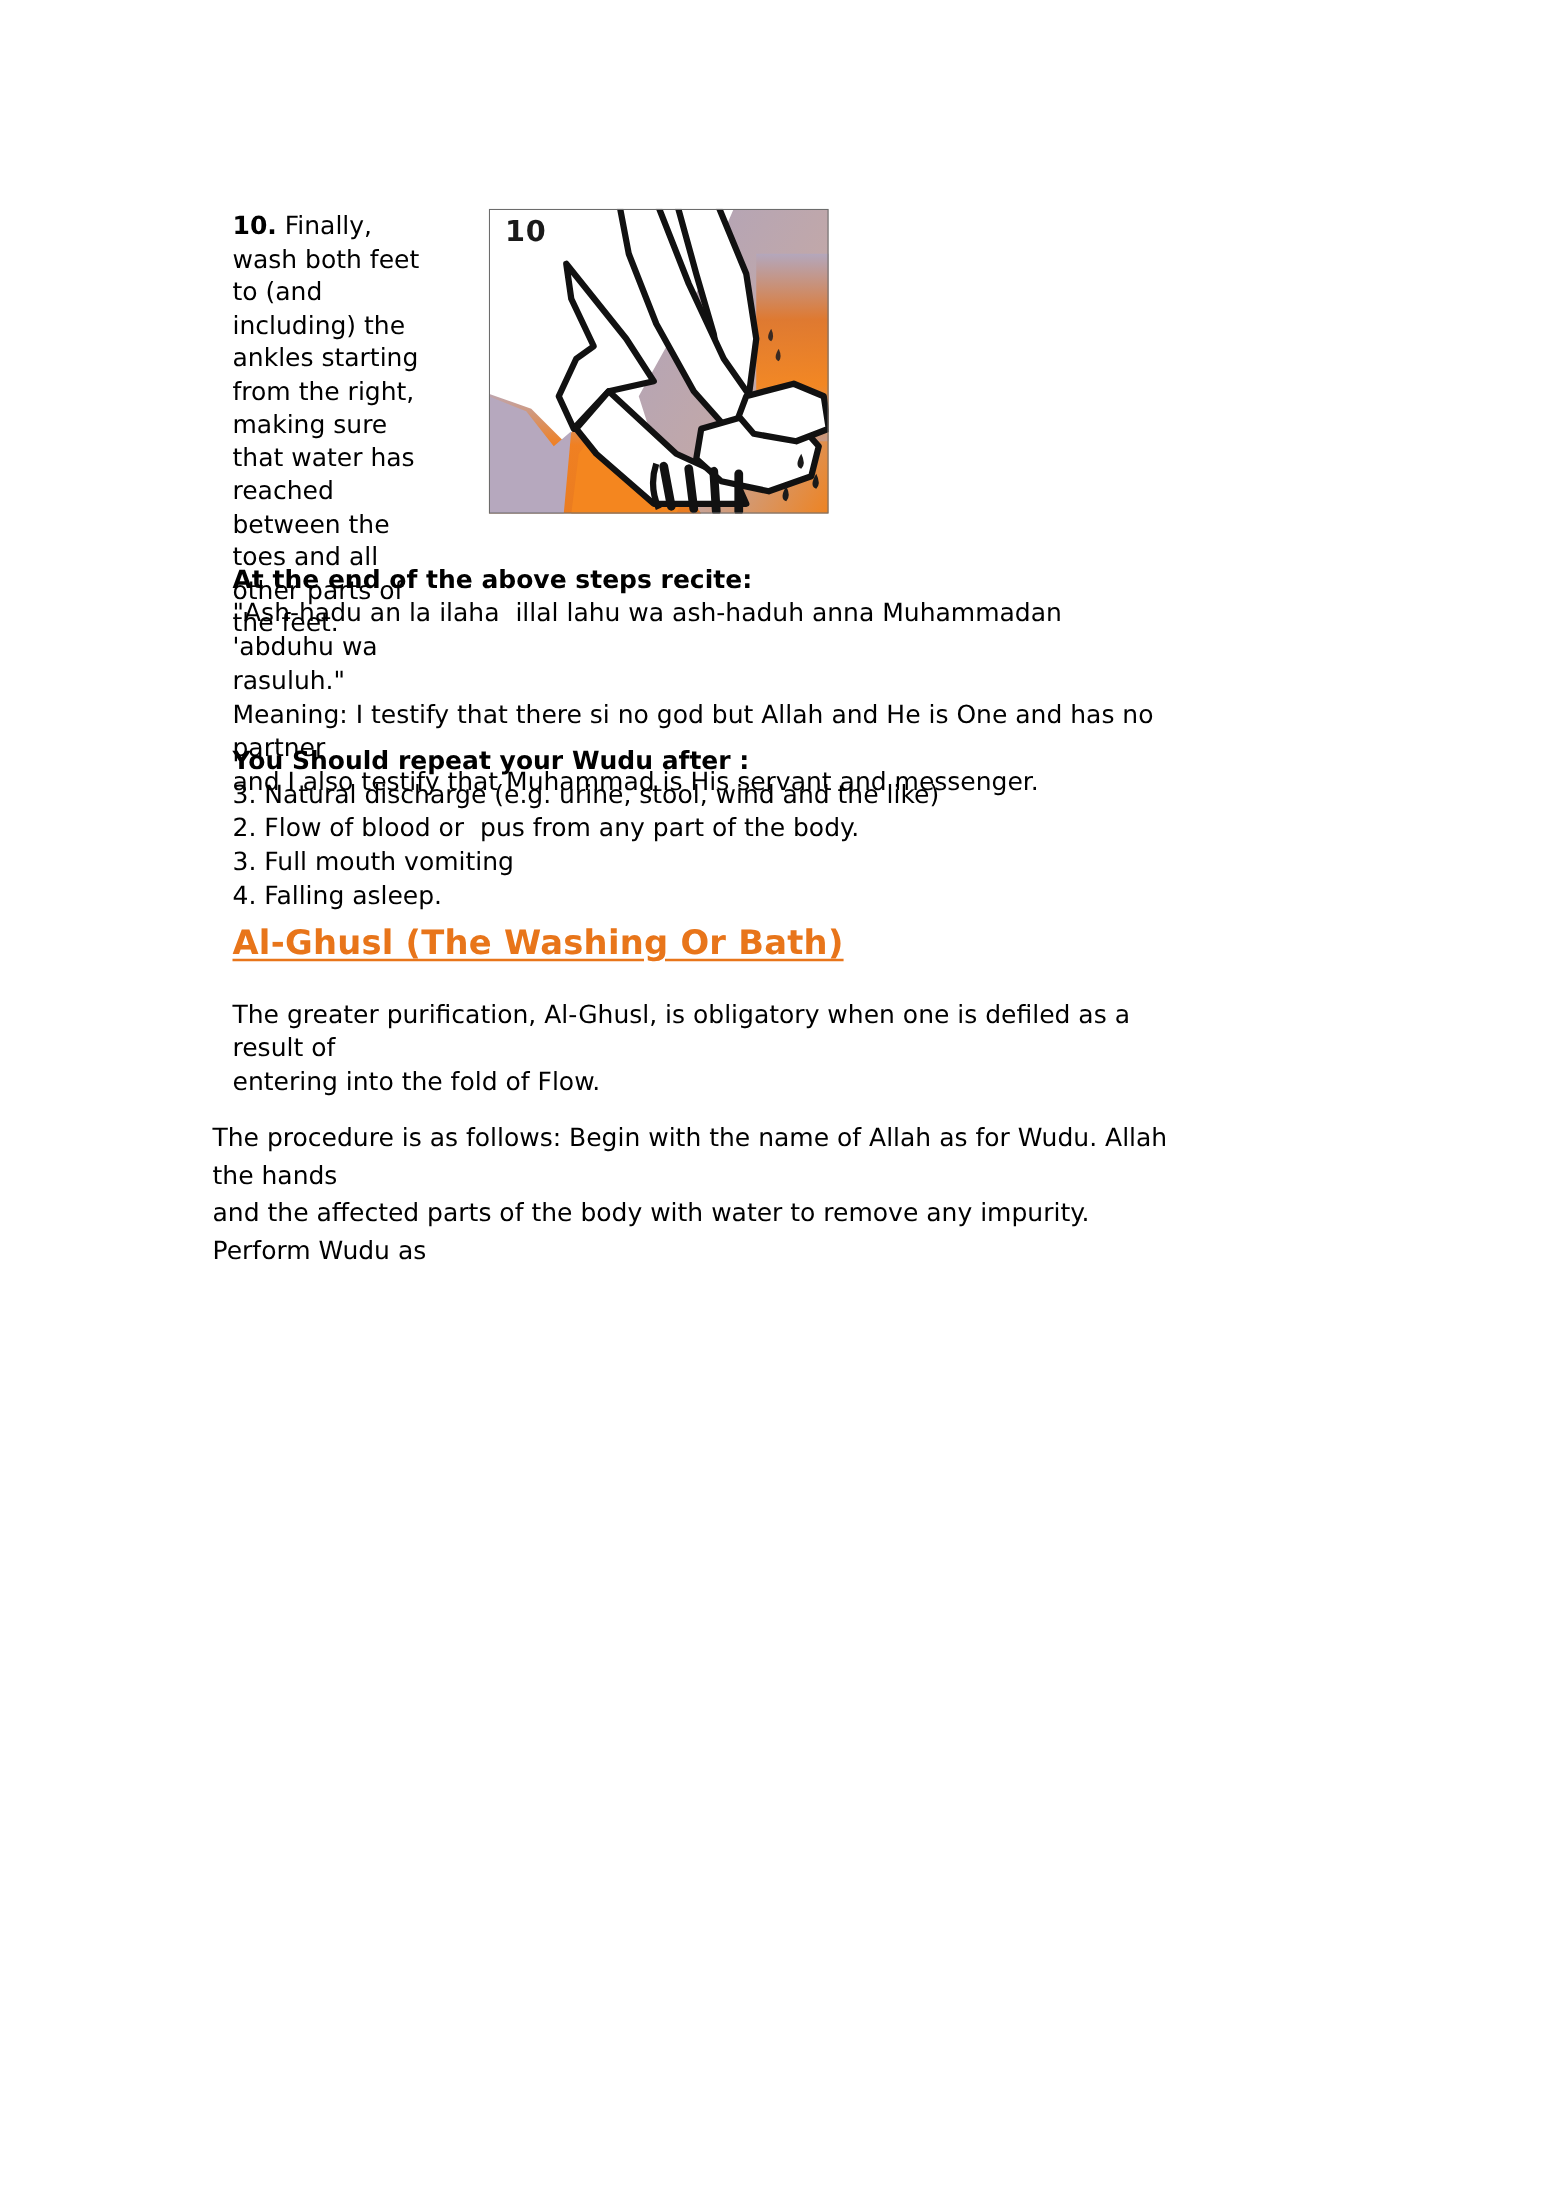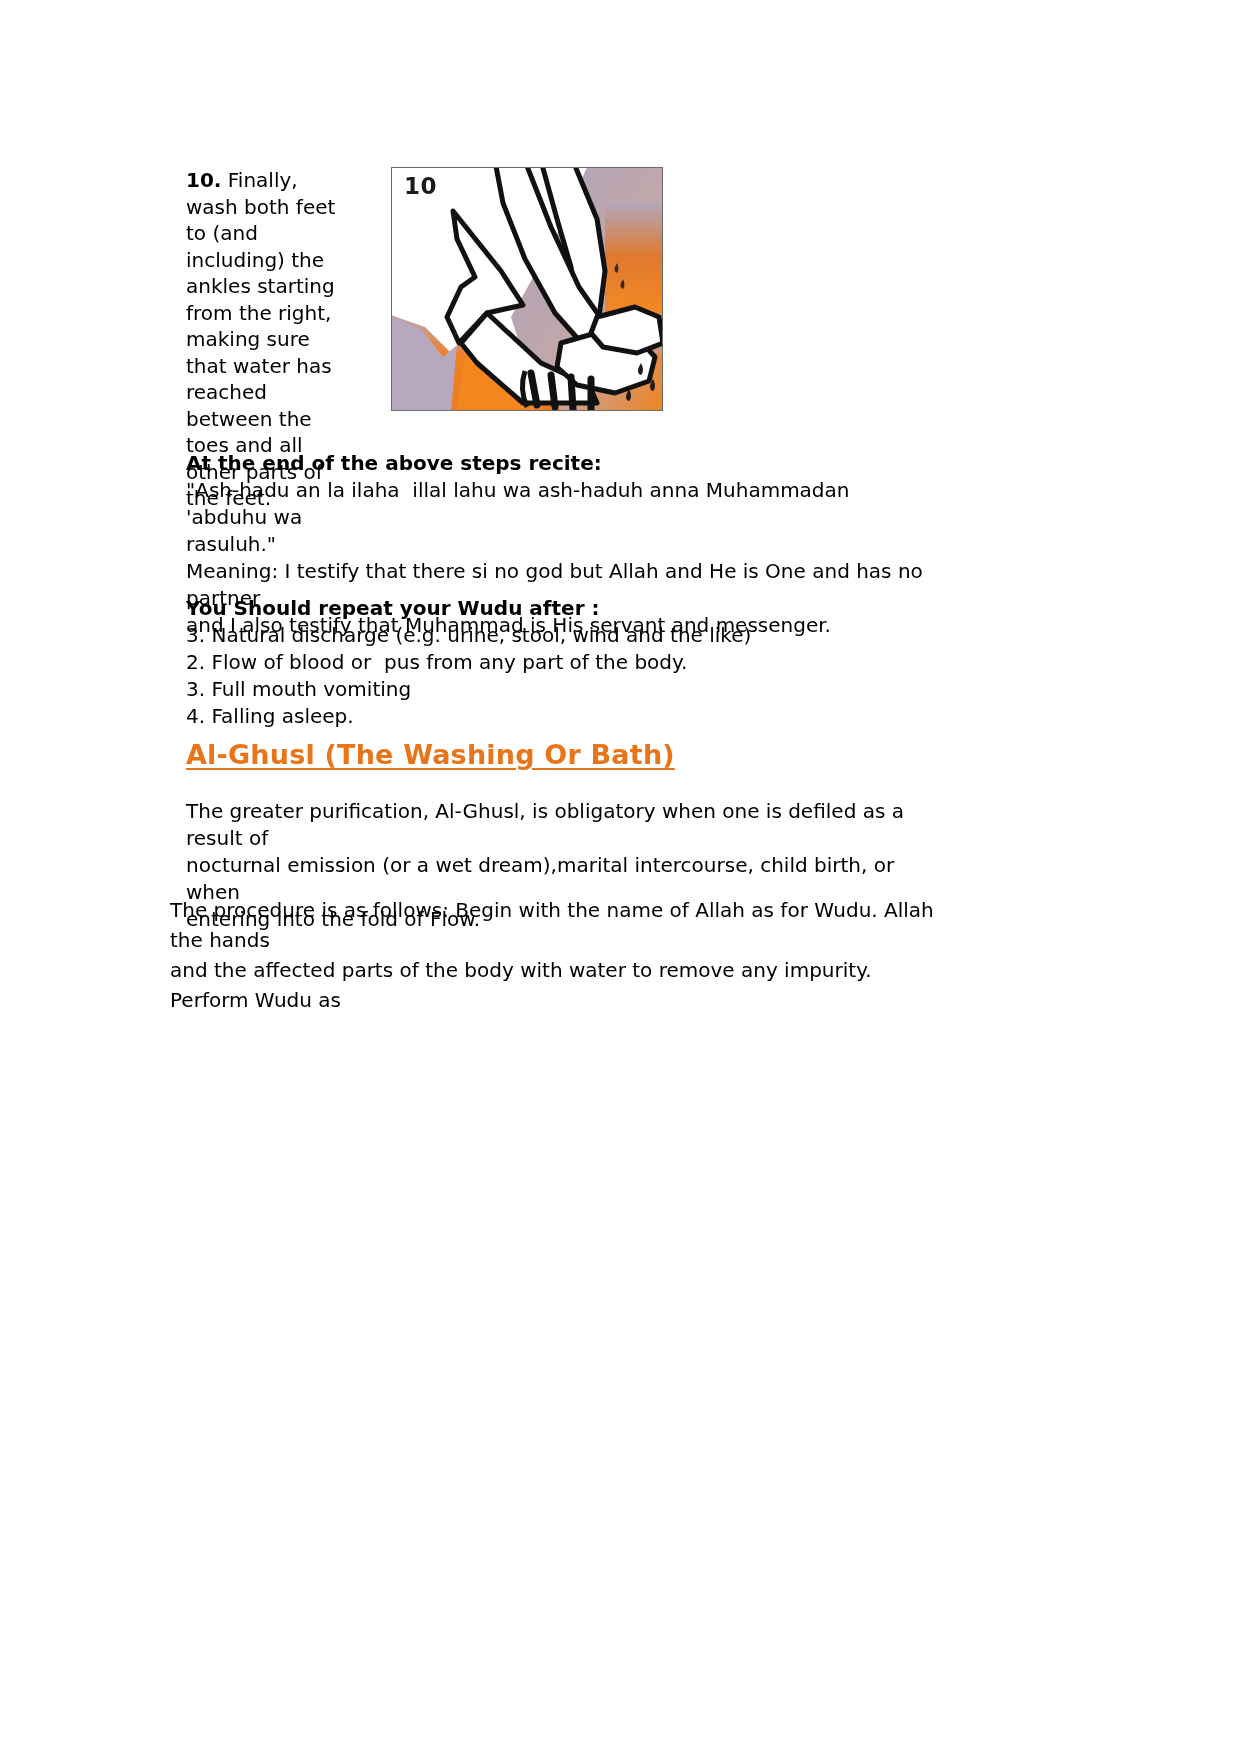--- a/index.html
+++ b/index.html
@@ -215,21 +215,20 @@
     <span class="line">3. Natural discharge (e.g. urine, stool, wind and the like)</span>
     <span class="line">2. Flow of blood or  pus from any part of the body.</span>
     <span class="line">3. Full mouth vomiting</span>
     <span class="line">4. Falling asleep.</span>
   </div>
 
   <div class="ghusl-heading">Al-Ghusl (The Washing Or Bath)</div>
 
   <div class="body-text sect-ghusl-intro">
     <span class="line">The greater purification, Al-Ghusl, is obligatory when one is defiled as a result of</span>
-    <span class="line">nocturnal emission (or a wet dream),marital intercourse, child birth, or when</span>
     <span class="line">entering into the fold of Flow.</span>
   </div>
 
   <div class="body-text sect-procedure">
     <span class="line">The procedure is as follows: Begin with the name of Allah as for Wudu. Allah the hands</span>
     <span class="line">and the affected parts of the body with water to remove any impurity. Perform Wudu as</span>
   </div>
 
 </div>
 

